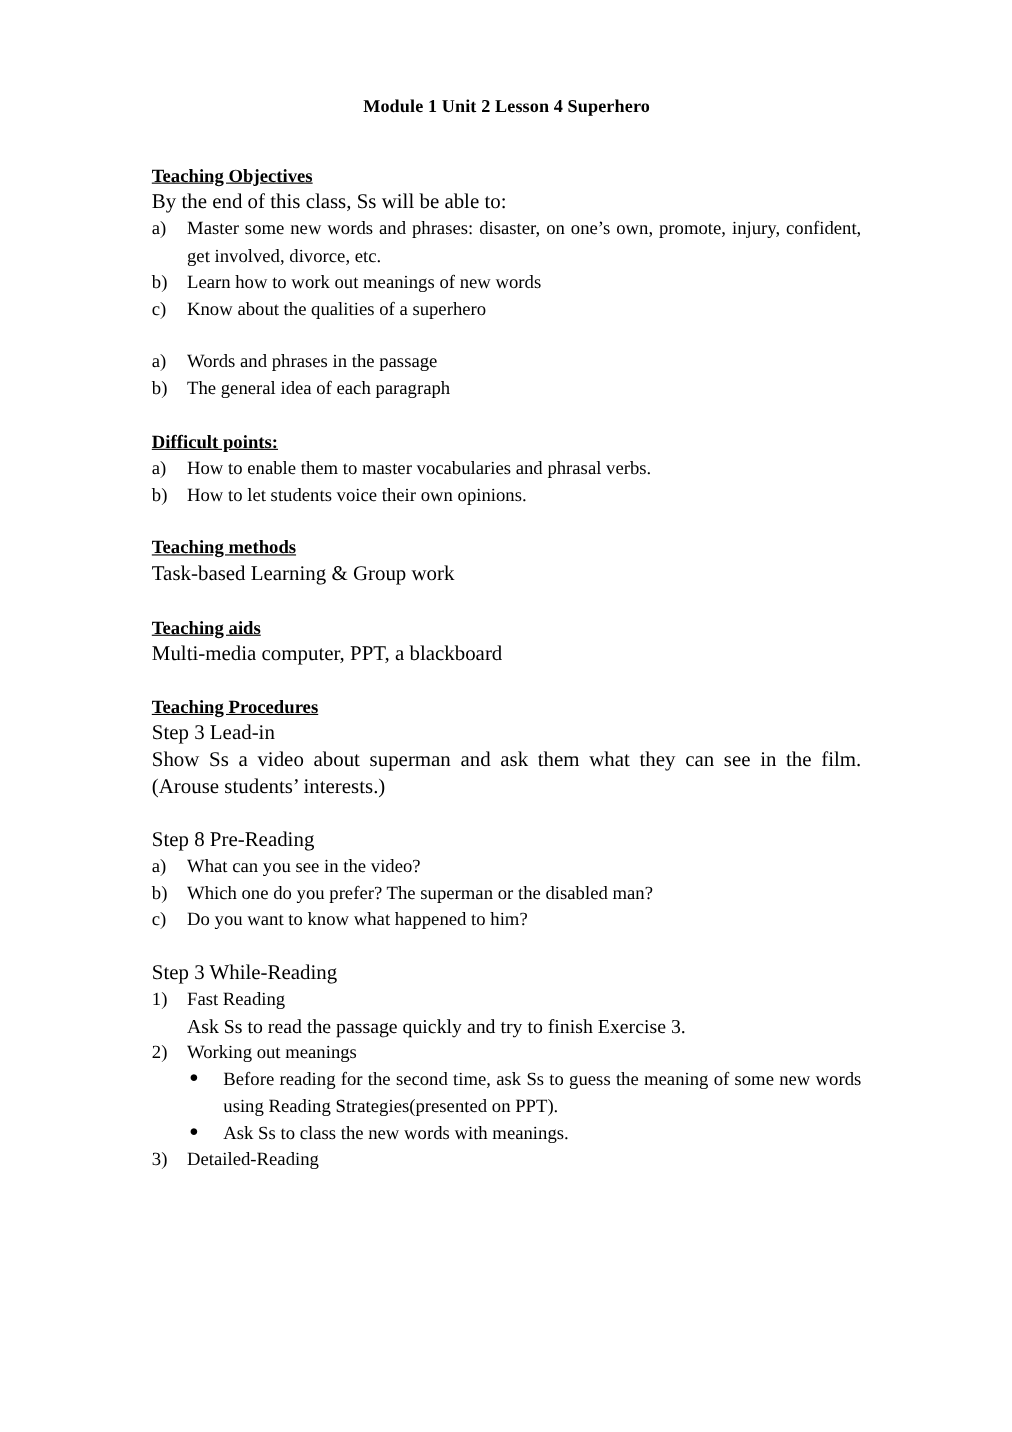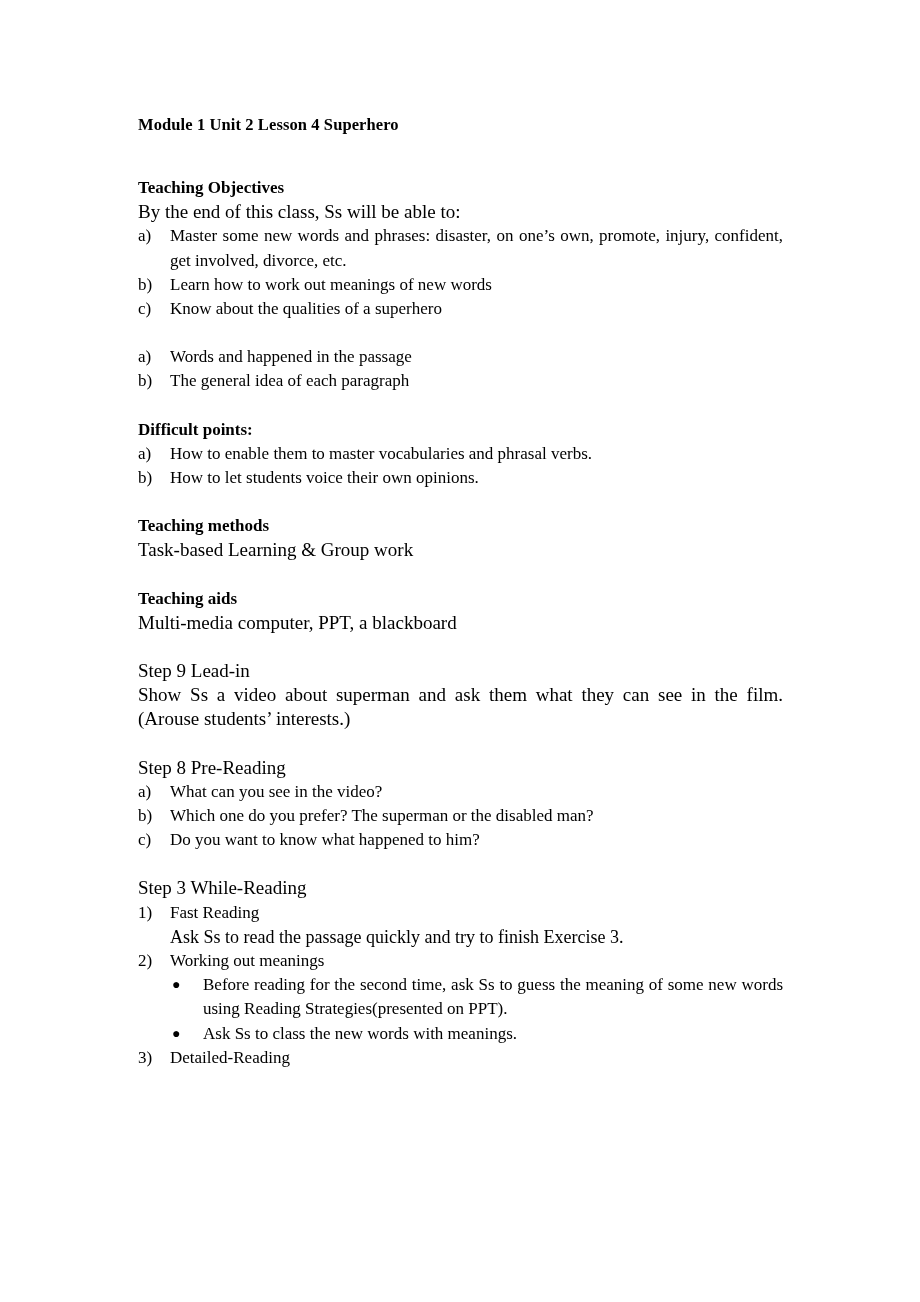--- a/index.html
+++ b/index.html
@@ -16,34 +16,35 @@
     color: #000000;
     overflow: hidden;
   }
   .content {
     position: absolute;
     left: 138px;
     top: 0;
     width: 645px;
   }
   .doc-title {
-    text-align: left;
+    text-align: center;
     font-weight: bold;
     font-size: 16.5px;
     line-height: 24px;
-    margin-top: 113px;
+    margin-top: 85px;
     letter-spacing: 0.1px;
   }
   .spacer-title {
     height: 39px;
   }
   .sec-head {
     font-weight: bold;
     font-size: 17px;
     line-height: 24.2px;
+    text-decoration: underline;
   }
   .para {
     font-size: 19px;
     line-height: 24.2px;
     text-align: left;
   }
   .para.justify {
     text-align: justify;
     text-justify: inter-word;
   }
@@ -128,21 +129,21 @@
         <span class="marker">c)</span>
         <span class="body">Know about the qualities of a superhero</span>
       </li>
     </ol>
 
     <div class="gap"></div>
 
     <ol class="alpha">
       <li class="li">
         <span class="marker">a)</span>
-        <span class="body">Words and happened in the passage</span>
+        <span class="body">Words and phrases in the passage</span>
       </li>
       <li class="li">
         <span class="marker">b)</span>
         <span class="body">The general idea of each paragraph</span>
       </li>
     </ol>
 
     <div class="gap"></div>
 
     <div class="sec-head">Difficult points:</div>
@@ -162,22 +163,23 @@
     <div class="sec-head">Teaching methods</div>
     <div class="para">Task-based Learning &amp; Group work</div>
 
     <div class="gap"></div>
 
     <div class="sec-head">Teaching aids</div>
     <div class="para">Multi-media computer, PPT, a blackboard</div>
 
     <div class="gap"></div>
 
-
-    <div class="para">Step 9 Lead-in</div>
+    <div class="sec-head">Teaching Procedures</div>
+
+    <div class="para">Step 3 Lead-in</div>
     <div class="para justify">Show Ss a video about superman and ask them what they can see in the film. (Arouse students’ interests.)</div>
 
     <div class="gap"></div>
 
     <div class="para">Step 8 Pre-Reading</div>
     <ol class="alpha">
       <li class="li">
         <span class="marker">a)</span>
         <span class="body">What can you see in the video?</span>
       </li>

